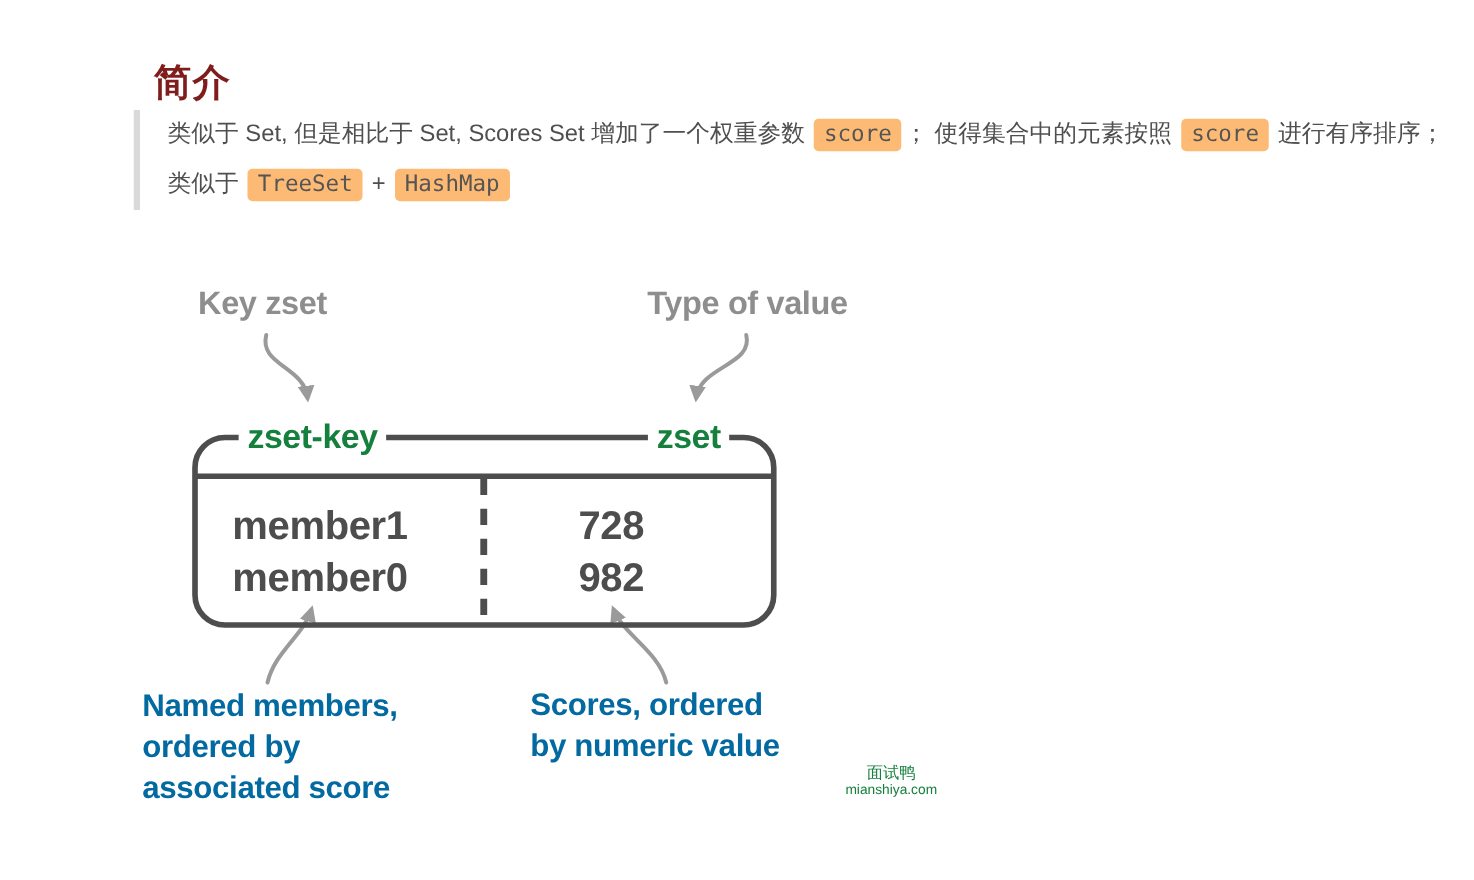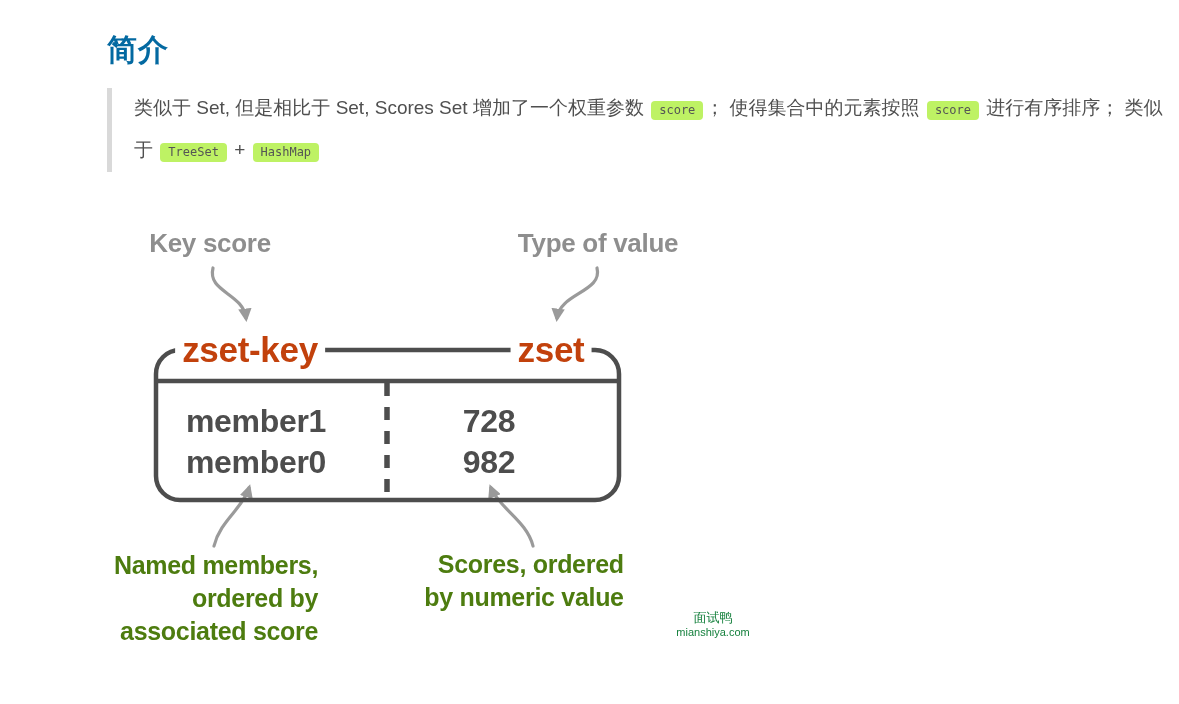--- a/index.html
+++ b/index.html
@@ -5,54 +5,54 @@
   html,body{margin:0;padding:0;background:#ffffff;}
   .page{
     position:relative;
     width:1179px;height:704px;
     background:#ffffff;
     overflow:hidden;
     font-family:"Liberation Sans", sans-serif;
   }
   
   .title{
-    position:absolute;left:107px;top:30px;margin:0;
-    font-size:30px;font-weight:800;color:#0369a1;
+    position:absolute;left:107px;top:30px;margin:16px;
+    font-size:30px;font-weight:800;color:#7f1d1d;
     letter-spacing:1px;
   }
   
   .quote{
     position:absolute;left:107px;top:88px;width:1030px;margin:0;
     border-left:5px solid #d9d9d9;
     padding:0 0 0 22px;
   }
   .quote p{
     margin:0;
     font-size:19px;line-height:40px;color:#4f4f4f;
   }
   .quote code{
     font-family:"DejaVu Sans Mono", monospace;
-    font-size:12px;color:#555555;
-    background:#bef264;border-radius:4px;
+    font-size:18px;color:#555555;
+    background:#fdba74;border-radius:4px;
     padding:2px 8px 3px;margin:0 2px;
     white-space:nowrap;
   }
   
   .diagram{position:absolute;left:0;top:0;width:1179px;height:704px;}
   .diagram svg{position:absolute;left:0;top:0;}
   .abs{position:absolute;transform:translate(-50%,-50%);white-space:nowrap;}
   .note{
     font-size:26px;font-weight:bold;color:#8e8e8e;letter-spacing:-0.3px;
   }
   .note-block{
-    font-size:25px;font-weight:bold;color:#4d7c0f;letter-spacing:-0.3px;
-    line-height:33px;text-align:right;
+    font-size:25px;font-weight:bold;color:#0369a1;letter-spacing:-0.3px;
+    line-height:33px;text-align:left;
   }
   .boxlbl{
-    font-size:35px;font-weight:bold;color:#c2410c;letter-spacing:-0.3px;
+    font-size:27px;font-weight:bold;color:#15803d;letter-spacing:-0.3px;
     background:#ffffff;padding:0 7px;
   }
   .cell{
     font-size:32px;font-weight:bold;color:#4d4d4d;letter-spacing:-0.3px;
   }
   .watermark{
     text-align:center;color:#15803d;line-height:15px;
   }
   .watermark .wm1{font-size:13px;}
   .watermark .wm2{font-size:11px;text-align:right;}
@@ -80,21 +80,21 @@
       <path d="M 213 268 C 207 292, 243 293, 246 318" fill="none" stroke="#9a9a9a" stroke-width="3.2" stroke-linecap="round" marker-end="url(#arr)"></path>
       <path d="M 597 268 C 603 292, 560 293, 557 318" fill="none" stroke="#9a9a9a" stroke-width="3.2" stroke-linecap="round" marker-end="url(#arr)"></path>
       <path d="M 214 546 C 220 521, 243 508, 249 488" fill="none" stroke="#9a9a9a" stroke-width="3.2" stroke-linecap="round" marker-end="url(#arr)"></path>
       <path d="M 533 546 C 527 521, 499 508, 491 488" fill="none" stroke="#9a9a9a" stroke-width="3.2" stroke-linecap="round" marker-end="url(#arr)"></path>
 
       <rect x="156" y="350" width="463" height="150" rx="24" fill="none" stroke="#4d4d4d" stroke-width="4.5"></rect>
       <line x1="156" y1="381" x2="619" y2="381" stroke="#4d4d4d" stroke-width="4.5"></line>
       <line x1="387" y1="383" x2="387" y2="498" stroke="#4d4d4d" stroke-width="5.5" stroke-dasharray="13 11"></line>
     </svg>
 
-    <div class="abs note" style="left:210px;top:243px;">Key score</div>
+    <div class="abs note" style="left:210px;top:243px;">Key zset</div>
     <div class="abs note" style="left:598px;top:243px;text-align:right;">Type of value</div>
 
     <div class="abs boxlbl" style="left:250px;top:350px;">zset-key</div>
     <div class="abs boxlbl" style="left:551px;top:350px;">zset</div>
 
     <div class="abs cell" style="left:256px;top:421px;">member1</div>
     <div class="abs cell" style="left:489px;top:421px;">728</div>
     <div class="abs cell" style="left:256px;top:462px;">member0</div>
     <div class="abs cell" style="left:489px;top:462px;">982</div>
 

